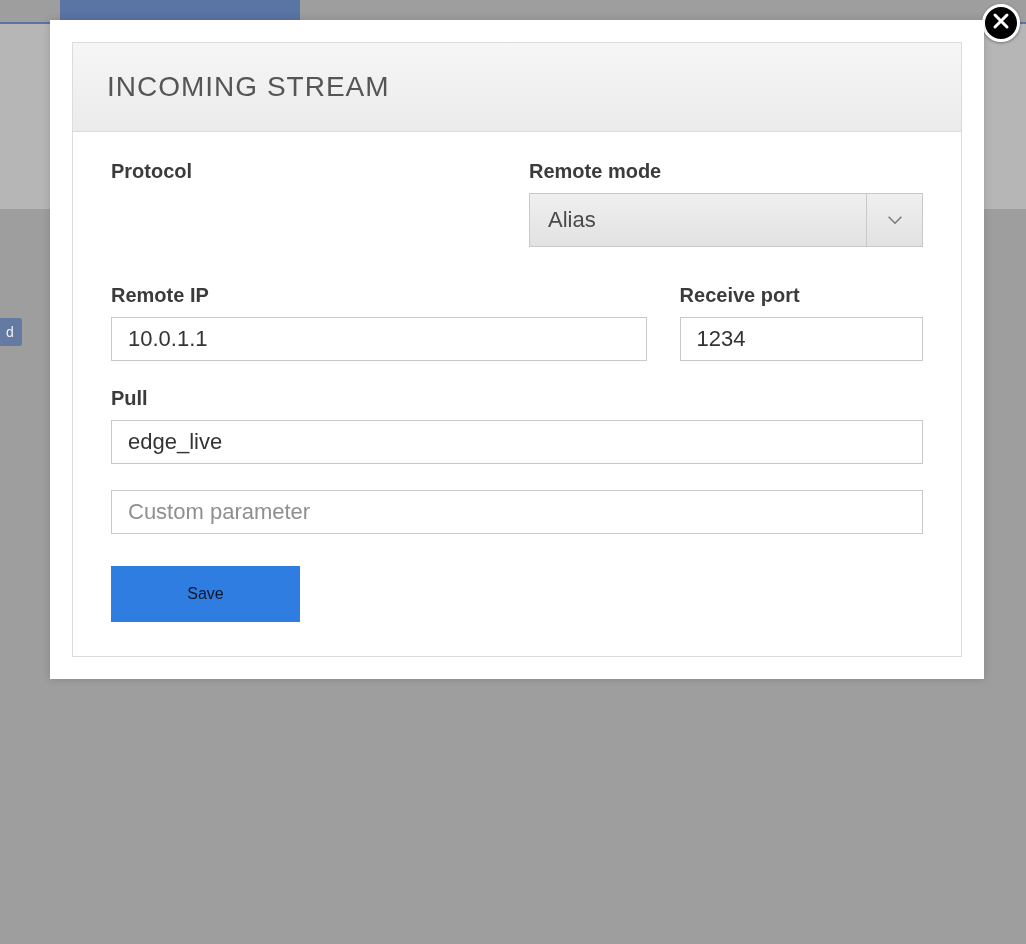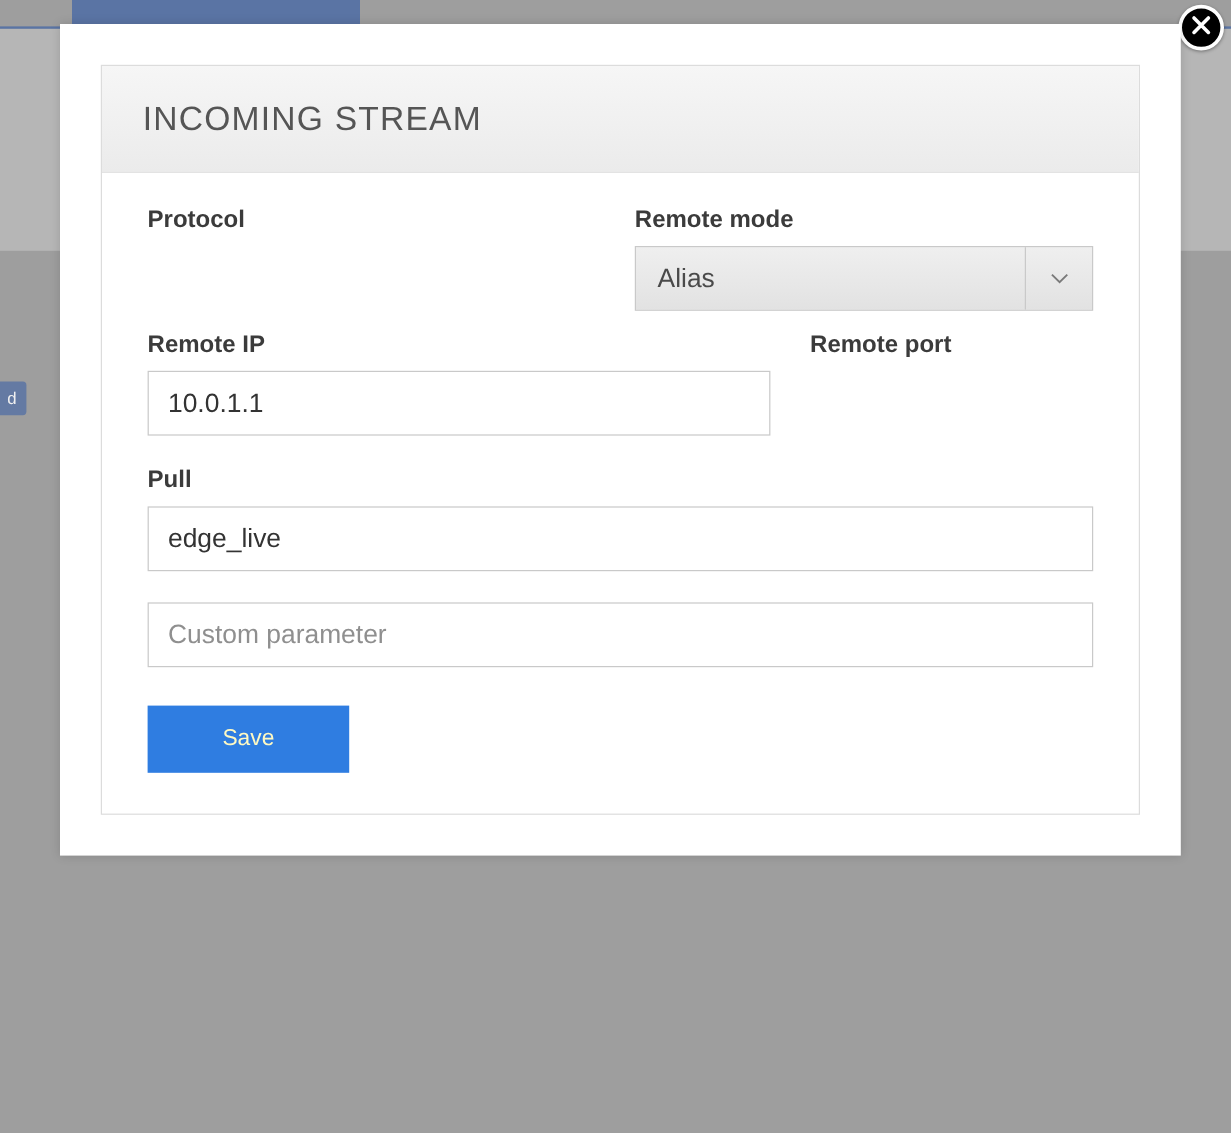--- a/index.html
+++ b/index.html
@@ -52,21 +52,21 @@
     padding: 6px 8px 6px 6px;
     border-radius: 0 3px 3px 0;
     opacity: 0.85;
   }
   .modal {
     position: absolute;
     top: 20px;
     left: 50px;
     right: 42px;
     background: #ffffff;
-    padding: 34px;
+    padding: 22px;
     box-shadow: 0 0 8px rgba(0,0,0,0.15);
   }
   .close-btn {
     position: absolute;
     top: 4px;
     right: 6px;
     width: 38px;
     height: 38px;
     border-radius: 50%;
     background: #000;
@@ -89,21 +89,21 @@
     letter-spacing: 1px;
     color: #555;
     font-weight: 400;
   }
   .panel-body {
     padding: 28px 38px 34px 38px;
   }
   .row {
     display: flex;
     gap: 24px;
-    margin-bottom: 17px;
+    margin-bottom: 37px;
   }
   .field {
     display: flex;
     flex-direction: column;
   }
   .field.grow { flex: 1; }
   .label {
     font-size: 20px;
     font-weight: 700;
     color: #3b3b3b;
@@ -128,21 +128,21 @@
   }
   .select-arrow {
     width: 56px;
     border-left: 1px solid #c9c9c9;
     display: flex;
     align-items: center;
     justify-content: center;
   }
   .select-arrow svg { width: 16px; height: 10px; }
   .text-input {
-    height: 54px;
+    height: 44px;
     border: 1px solid #c9c9c9;
     background: #fff;
     font-size: 22px;
     color: #333;
     padding: 0 16px;
     outline: none;
     width: 100%;
   }
   .text-input::placeholder { color: #8f8f8f; }
   .row-ip { display: flex; gap: 33px; margin-bottom: 26px; }
@@ -150,25 +150,25 @@
   .row-ip .port-field { flex: 1; }
   .row-alias { margin-bottom: 26px; }
   .row-custom { display: flex; gap: 35px; margin-bottom: 32px; }
   .row-custom .field { flex: 1; }
   .row-custom .text-input { color:#333; }
   .save-btn {
     display: inline-flex;
     align-items: center;
     justify-content: center;
     background: #2f7de1;
-    color: #fef9c3;
-    font-size: 19px;
+    color: #0f172a;
+    font-size: 16px;
     border: none;
     height: 56px;
-    width: 168px;
+    width: 189px;
     cursor: pointer;
   }
 </style>
 </head>
 <body>
 
 <div class="backdrop">
   <div class="bg-tab"></div>
   <div class="bg-bar"></div>
   <div class="bg-panel-top"></div>
@@ -204,21 +204,22 @@
           </div>
         </div>
       </div>
 
       <div class="row-ip">
         <div class="field ip-field">
           <div class="label">Remote IP</div>
           <input class="text-input" type="text" value="10.0.1.1" style="">
         </div>
         <div class="field port-field">
-          <div class="label">Remote port</div>
+          <div class="label">Receive port</div>
+          <input class="text-input" type="text" value="1234" style="">
         </div>
       </div>
 
       <div class="field row-alias">
         <div class="label">Pull</div>
         <div style="position:relative;border-radius:23px;">
           <input class="text-input" type="text" value="edge_live" style="">
         </div>
       </div>
 

